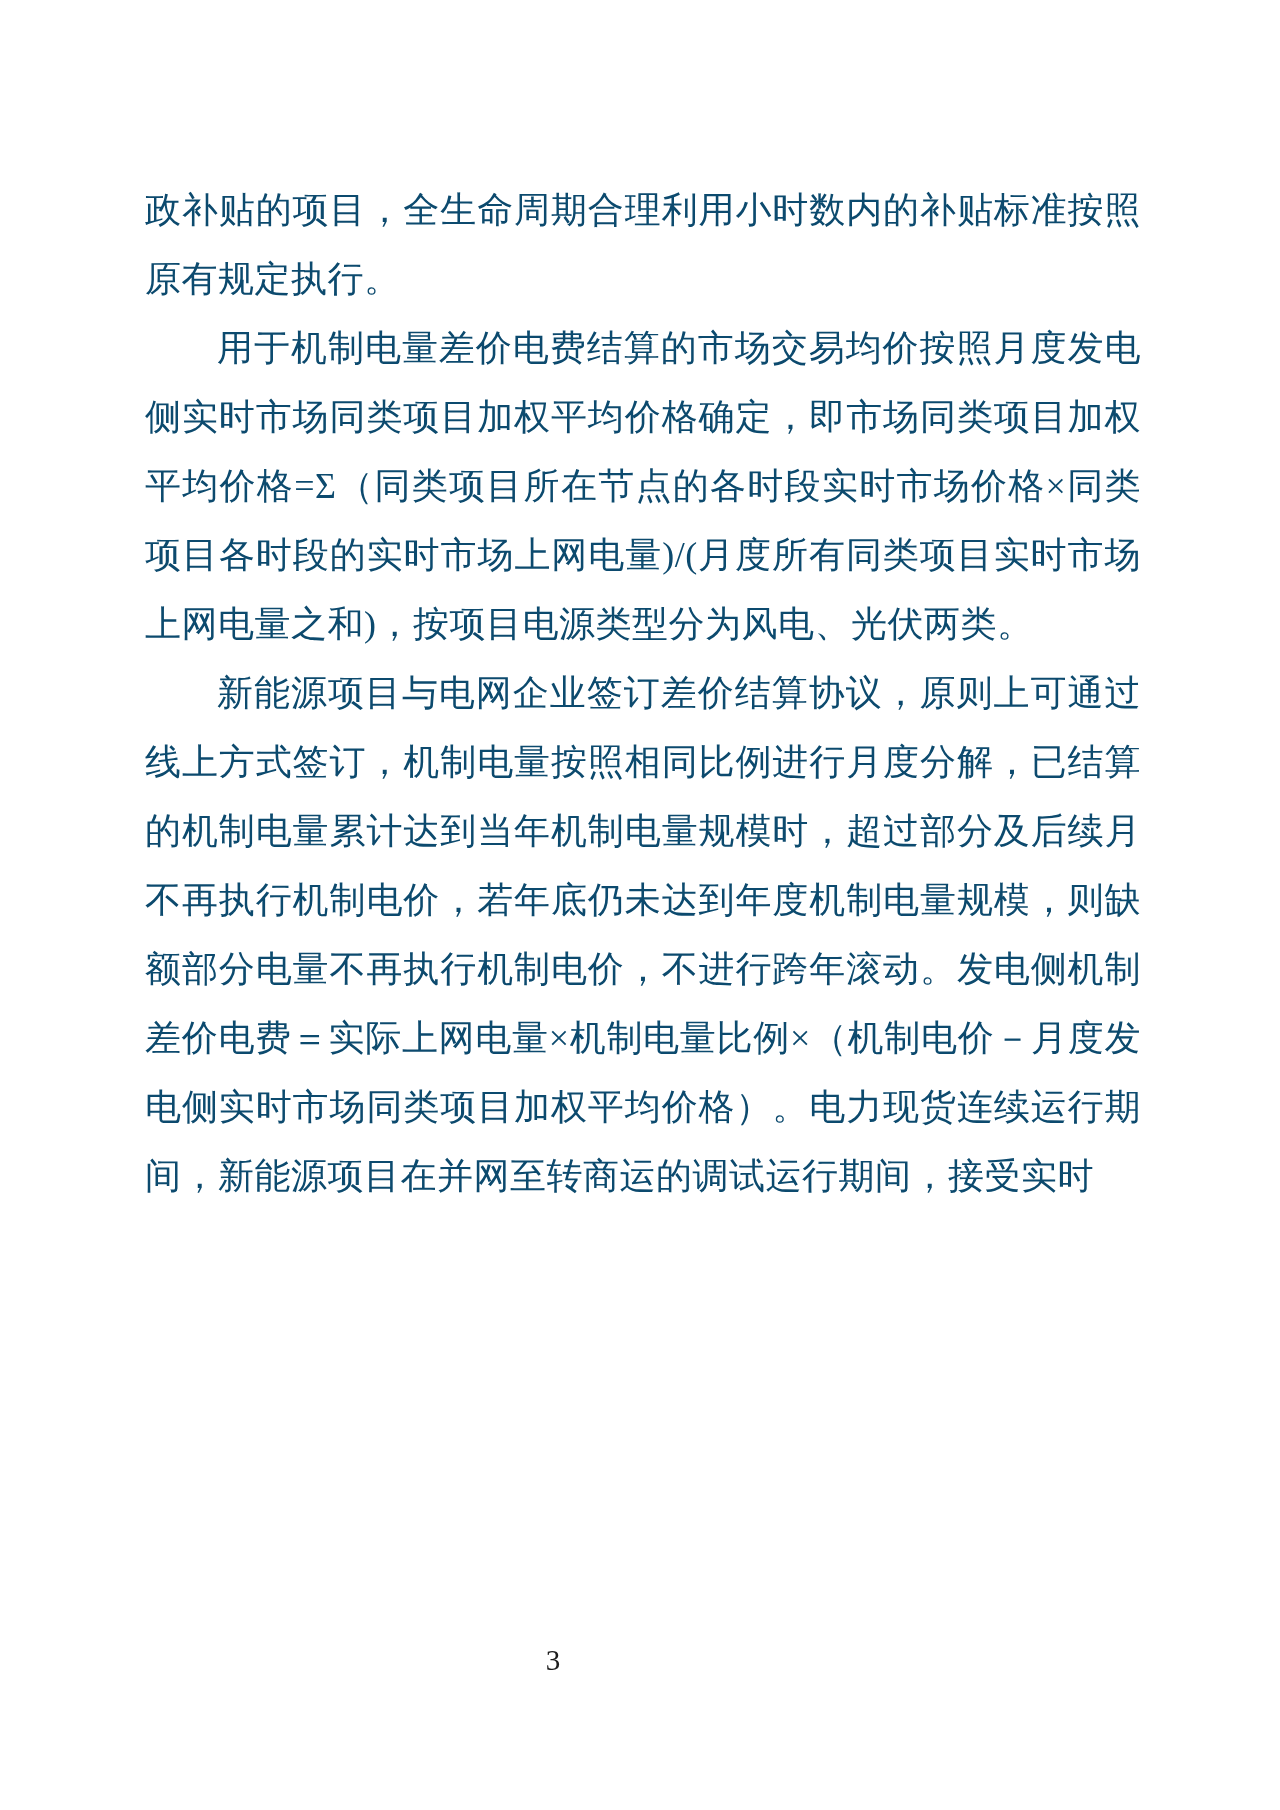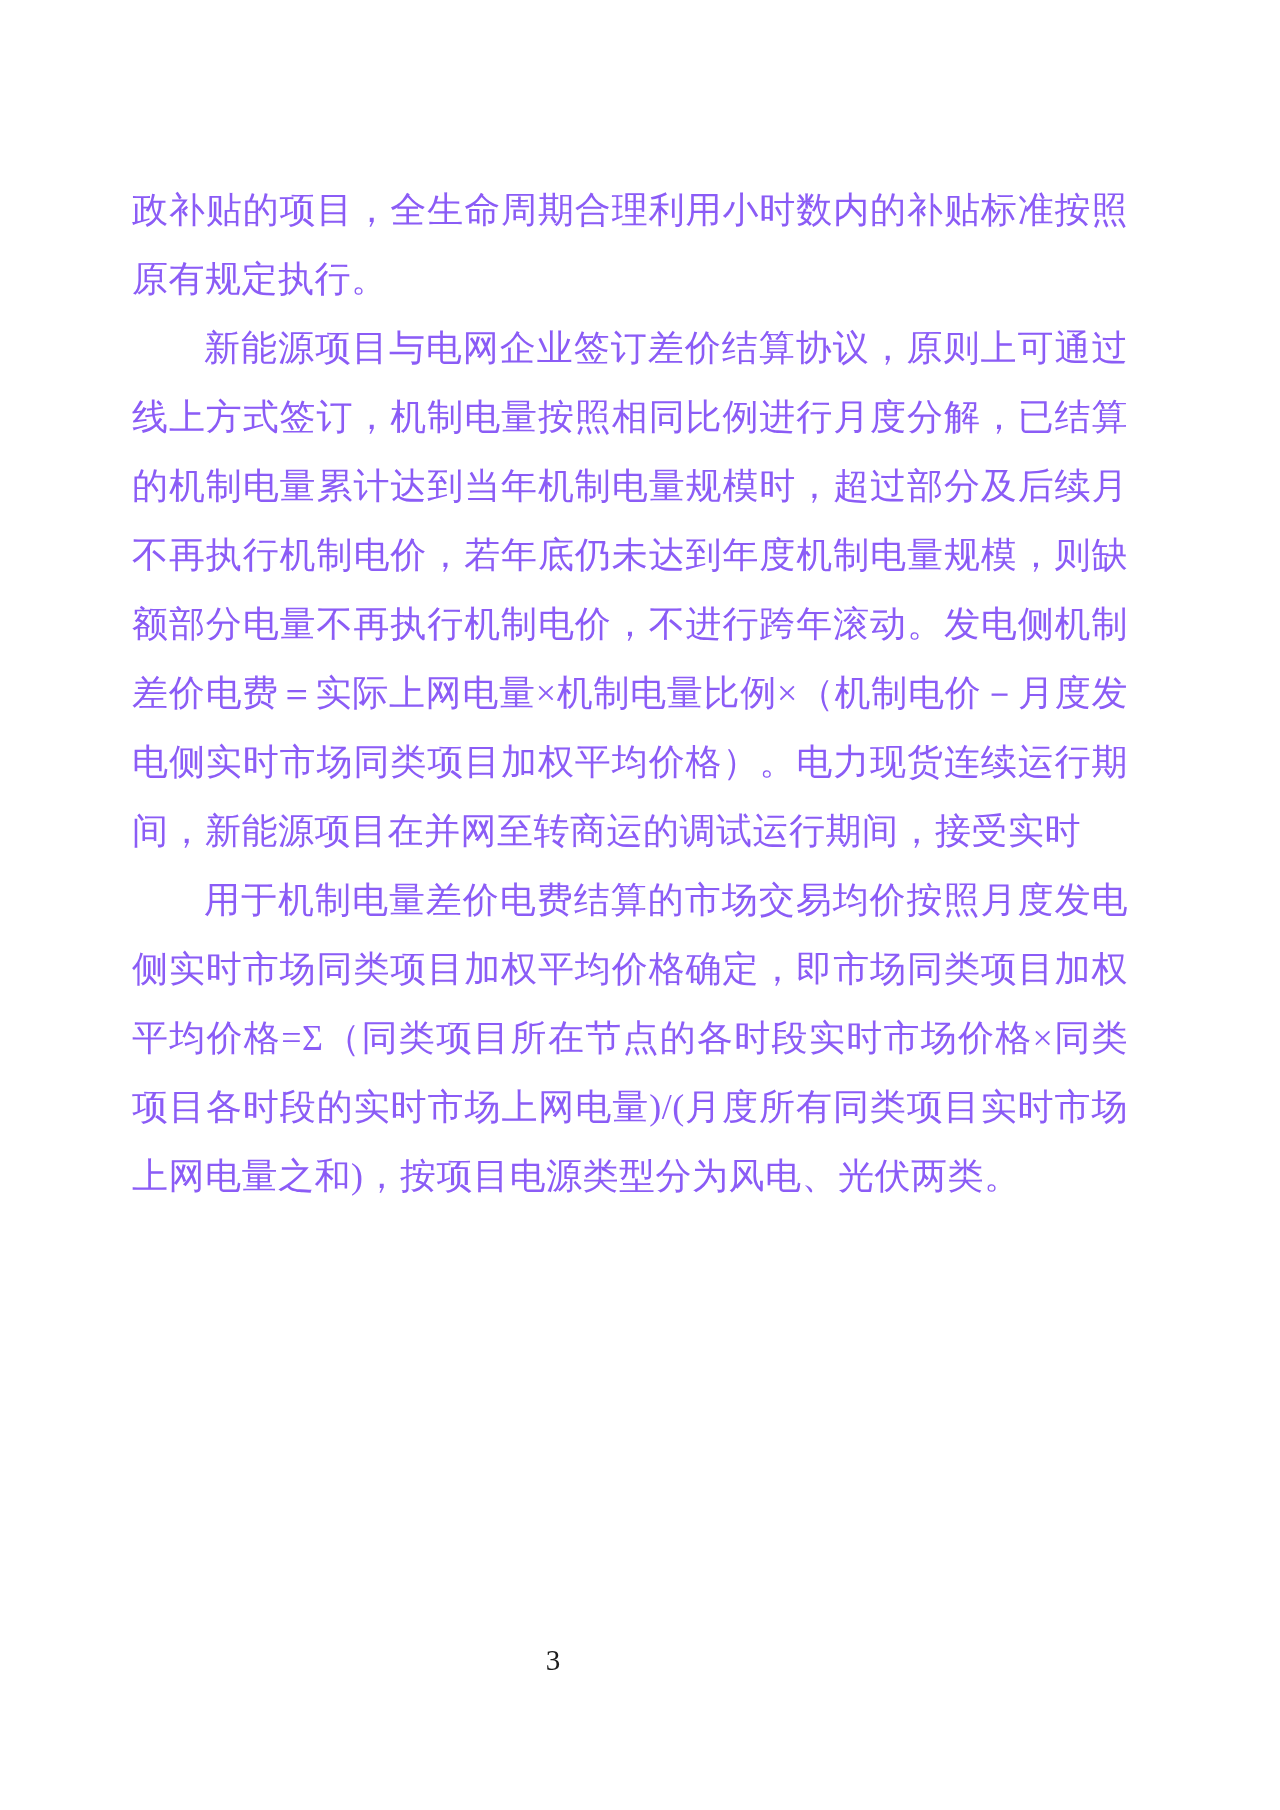--- a/index.html
+++ b/index.html
@@ -10,26 +10,26 @@
   .page {
     position: relative;
     width: 1280px;
     height: 1810px;
     background: #ffffff;
     overflow: hidden;
     font-family: "Liberation Serif", "DejaVu Serif", serif;
   }
   .text-body {
     position: absolute;
-    left: 132px;
+    left: 145px;
     top: 176px;
     width: 996px;
     font-size: 36px;
     line-height: 69px;
-    color: #8b5cf6;
+    color: #0c4a6e;
     text-align: justify;
     text-justify: inter-character;
     letter-spacing: 0.5px;
   }
   .para {
     margin: 0;
     padding: 0;
   }
   .para.indent {
     text-indent: 2em;
@@ -50,17 +50,17 @@
     line-height: 40px;
     color: #1c1c1c;
   }
 </style>
 </head>
 <body>
 
 <div class="page">
   <div class="text-body" id="text-body">
       <p class="para"><span class="seg-normal">政补贴的项目，全生命周期合理利用小时数内的补贴标准按照原有规定执行。</span></p>
+      <p class="para indent"><span class="seg-normal">用于机制电量差价电费结算的市场交易均价按照月度发电侧实时市场同类项目加权平均价格确定，即市场同类项目加权平均价格=Σ（同类项目所在节点的各时段实时市场价格×同类项目各时段的实时市场上网电量)/(月度所有同类项目实时市场上网电量之和)，按项目电源类型分为风电、光伏两类。</span></p>
       <p class="para indent"><span class="seg-normal">新能源项目与电网企业签订差价结算协议，原则上可通过线上方式签订，机制电量按照相同比例进行月度分解，已结算的机制电量累计达到当年机制电量规模时，超过部分及后续月不再执行机制电价，若年底仍未达到年度机制电量规模，则缺额部分电量不再执行机制电价，不进行跨年滚动。发电侧机制差价电费＝实际上网电量×机制电量比例×（机制电价－月度发电侧实时市场同类项目加权平均价格）。电力现货连续运行期间，新能源项目在并网至转商运的调试运行期间，接受实时</span></p>
-      <p class="para indent"><span class="seg-normal">用于机制电量差价电费结算的市场交易均价按照月度发电侧实时市场同类项目加权平均价格确定，即市场同类项目加权平均价格=Σ（同类项目所在节点的各时段实时市场价格×同类项目各时段的实时市场上网电量)/(月度所有同类项目实时市场上网电量之和)，按项目电源类型分为风电、光伏两类。</span></p>
     </div>
   <div class="page-number">3</div>
 </div>
 
 </body></html>

